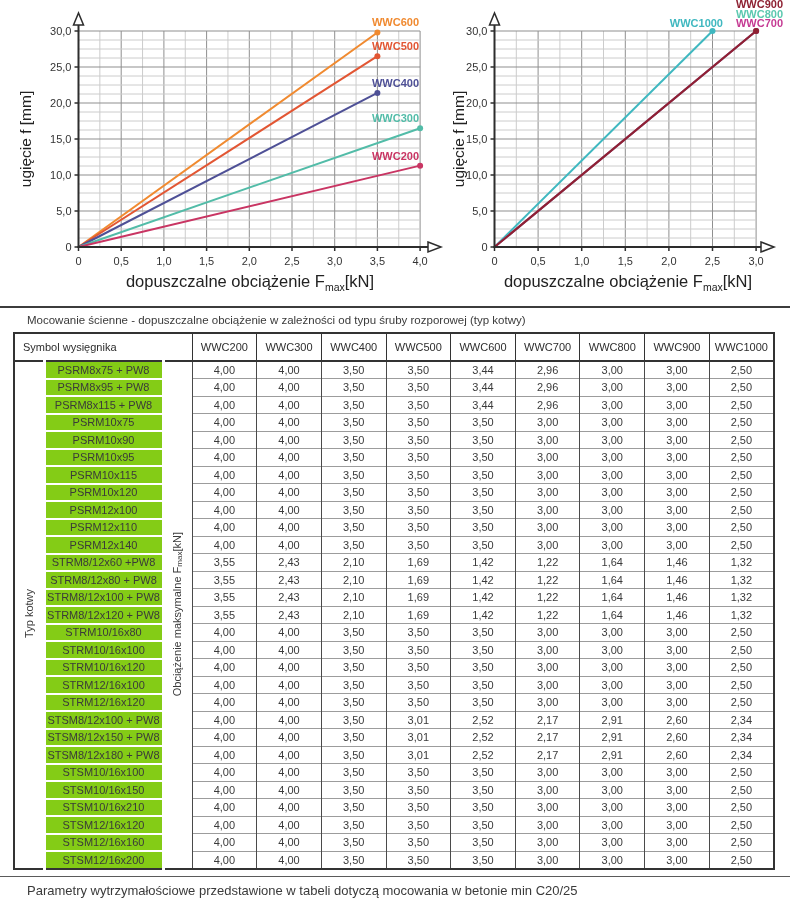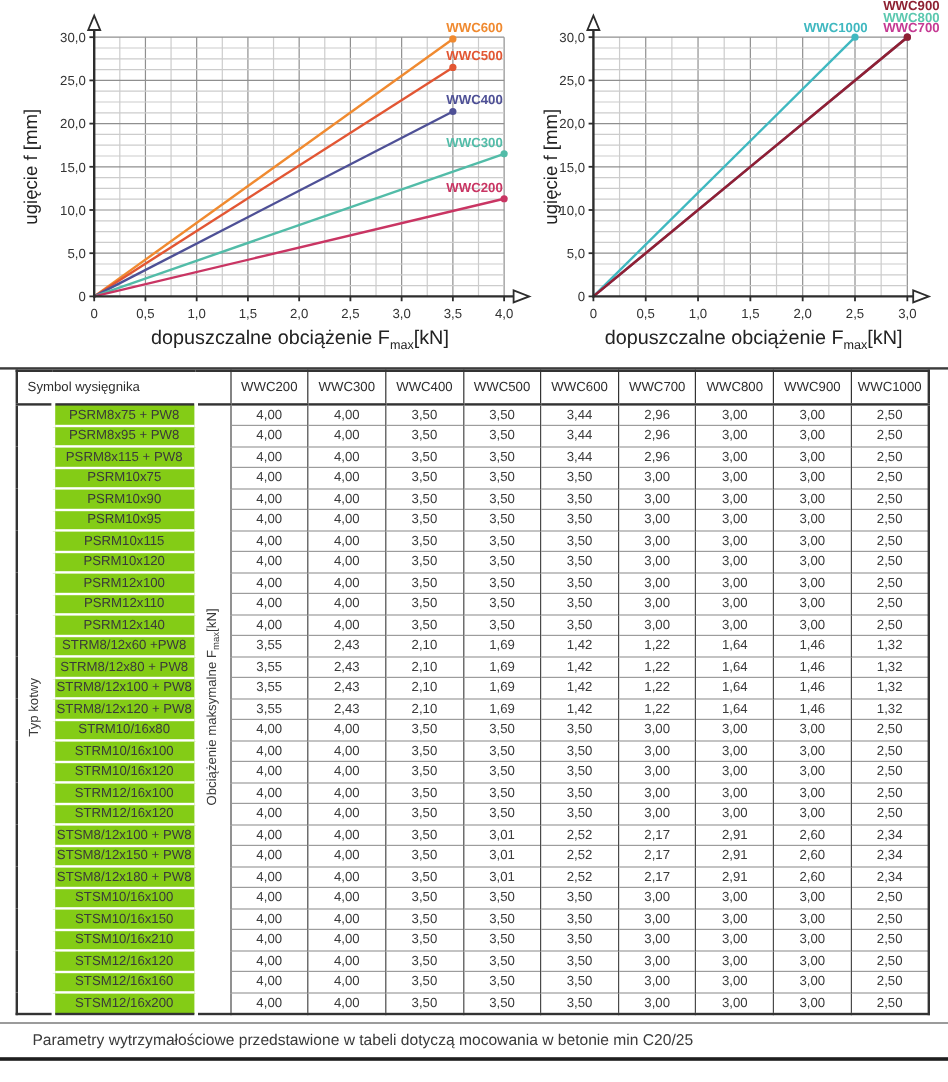--- a/index.html
+++ b/index.html
@@ -210,20 +210,21 @@
           <text x="333" y="27" text-anchor="end" font-size="11" fill="#C53A93" font-weight="bold">WWC700</text>
           <text x="333" y="8" text-anchor="end" font-size="11" fill="#8E2132" font-weight="bold">WWC900</text>
           <text x="178" y="287" text-anchor="middle" font-size="16.5" fill="#222"><tspan>dopuszczalne obciążenie F</tspan><tspan dy="4" font-size="10.5">max</tspan><tspan dy="-4" font-size="16.5">[kN]</tspan></text>
           <text x="14" y="139" text-anchor="middle" font-size="15.5" fill="#222" transform="rotate(-90 14 139)">ugięcie f [mm]</text>
         </svg>
     </div>
   </div>
 
   <div class="hr1"></div>
 
+  <div class="caption">Mocowanie ścienne - dopuszczalne obciążenie w zależności od typu śruby rozporowej (typ kotwy)</div>
 
   <table>
     <colgroup>
       <col style="width:30px">
         <col style="width:119px">
         <col style="width:29px">
       <col>
         <col>
         <col>
         <col>

